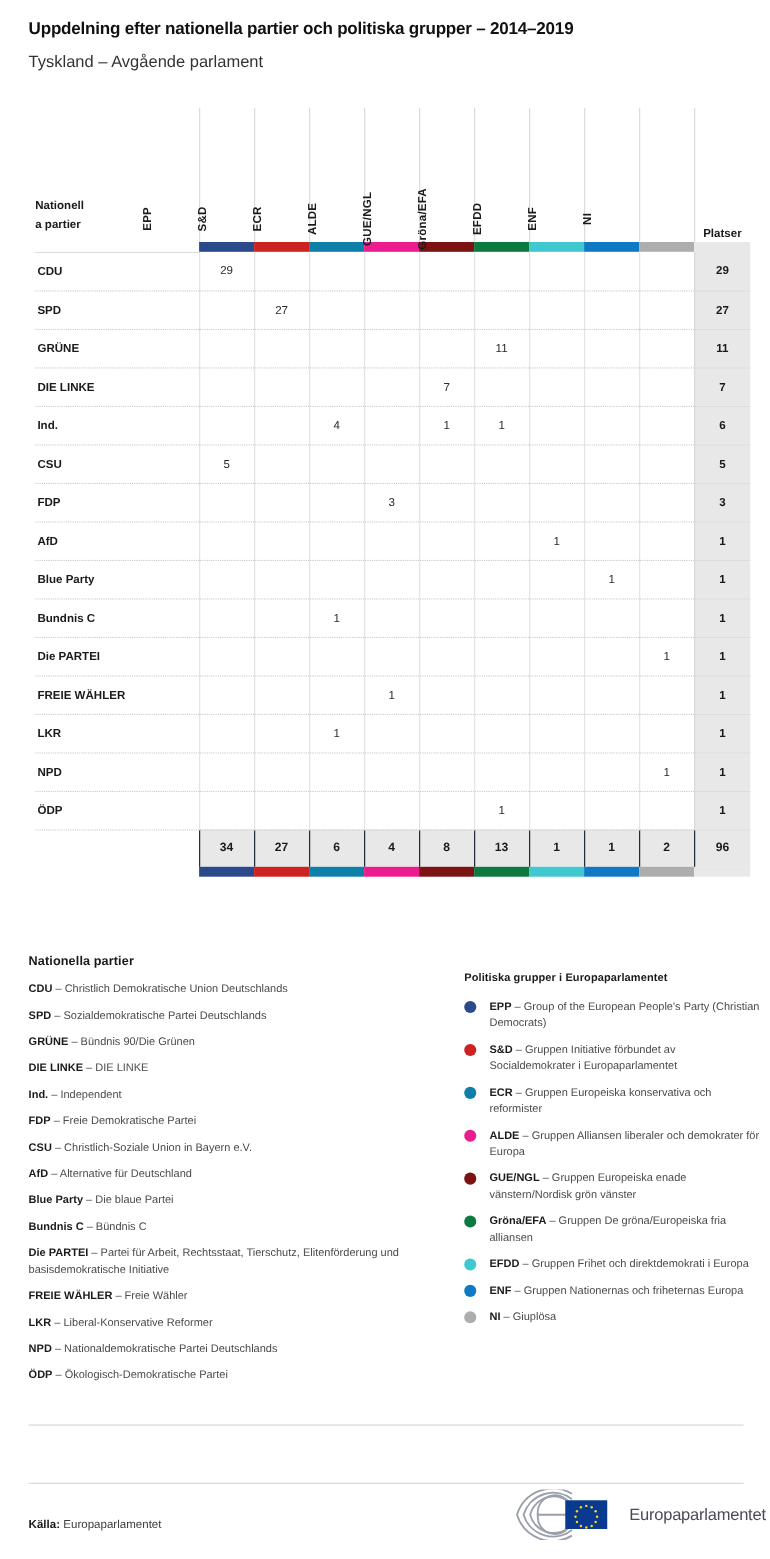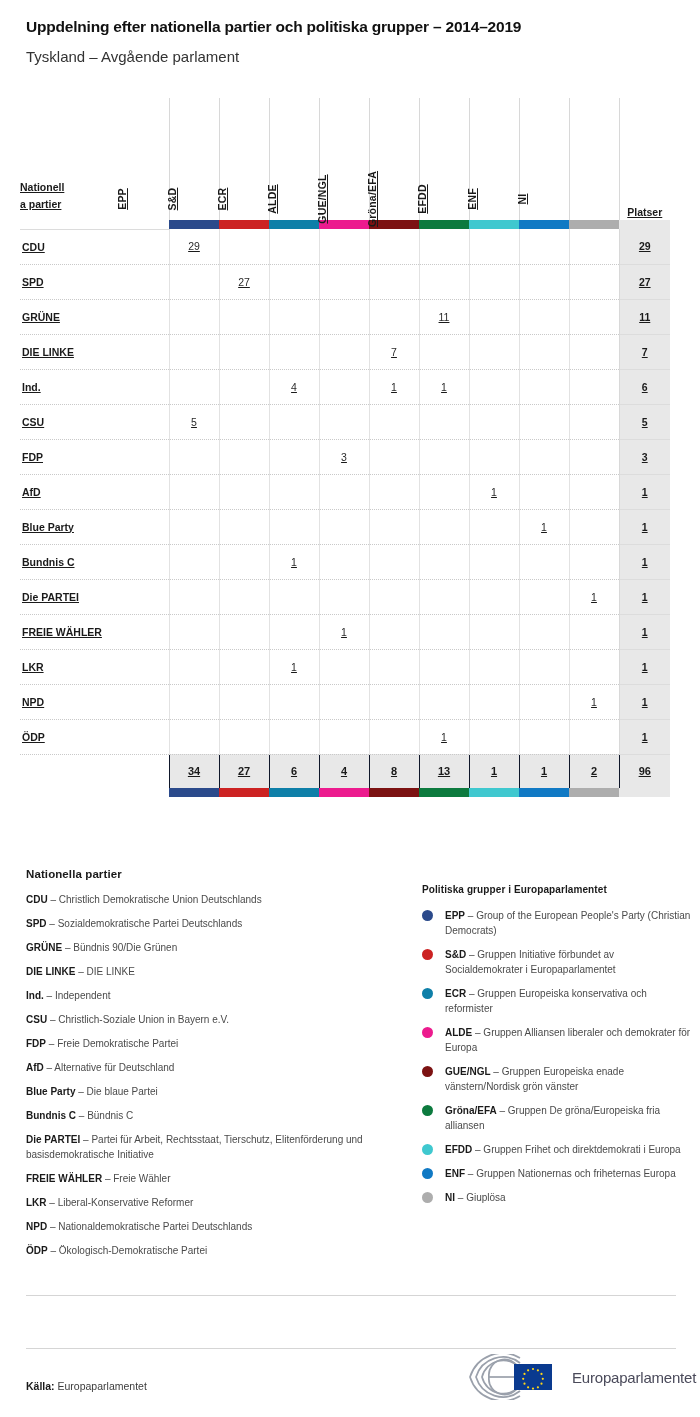--- a/index.html
+++ b/index.html
@@ -18,21 +18,21 @@
     position: absolute; left: 26px; top: 18px;
     font-size: 15.5px; font-weight: bold; letter-spacing: -0.2px;
     color: #111111;
   }
   .subtitle {
     position: absolute; left: 26px; top: 48px;
     font-size: 15px; font-weight: normal; color: #333333;
   }
 
   
-  .table-wrap { position: absolute; left: 20px; top: 98px; width: 650px; text-decoration: underline; }
+  .table-wrap { position: absolute; left: 32px; top: 98px; width: 650px; }
   table.matrix { border-collapse: collapse; width: 650px; table-layout: fixed; }
   table.matrix col.c-party { width: 149px; }
   table.matrix col.c-grp   { width: 50px; }
   table.matrix col.c-seats { width: 51px; }
 
   
   tr.head th {
     height: 122px; padding: 0; vertical-align: bottom;
     border-left: 1px solid #d8d8d8;
     background: #ffffff; font-weight: normal;
@@ -485,22 +485,22 @@
   </div>
 
   <div class="legend-left">
     <div class="legend-title">Nationella partier</div>
     <div id="legend-national-items">
         <div class="lp-item"><b>CDU</b> – <span>Christlich Demokratische Union Deutschlands</span></div>
         <div class="lp-item"><b>SPD</b> – <span>Sozialdemokratische Partei Deutschlands</span></div>
         <div class="lp-item"><b>GRÜNE</b> – <span>Bündnis 90/Die Grünen</span></div>
         <div class="lp-item"><b>DIE LINKE</b> – <span>DIE LINKE</span></div>
         <div class="lp-item"><b>Ind.</b> – <span>Independent</span></div>
+        <div class="lp-item"><b>FDP</b> – <span>Freie Demokratische Partei</span></div>
         <div class="lp-item"><b>CSU</b> – <span>Christlich-Soziale Union in Bayern e.V.</span></div>
-        <div class="lp-item"><b>FDP</b> – <span>Freie Demokratische Partei</span></div>
         <div class="lp-item"><b>AfD</b> – <span>Alternative für Deutschland</span></div>
         <div class="lp-item"><b>Blue Party</b> – <span>Die blaue Partei</span></div>
         <div class="lp-item"><b>Bundnis C</b> – <span>Bündnis C</span></div>
         <div class="lp-item"><b>Die PARTEI</b> – <span>Partei für Arbeit, Rechtsstaat, Tierschutz, Elitenförderung und basisdemokratische Initiative</span></div>
         <div class="lp-item"><b>FREIE WÄHLER</b> – <span>Freie Wähler</span></div>
         <div class="lp-item"><b>LKR</b> – <span>Liberal-Konservative Reformer</span></div>
         <div class="lp-item"><b>NPD</b> – <span>Nationaldemokratische Partei Deutschlands</span></div>
         <div class="lp-item"><b>ÖDP</b> – <span>Ökologisch-Demokratische Partei</span></div>
       </div>
   </div>

